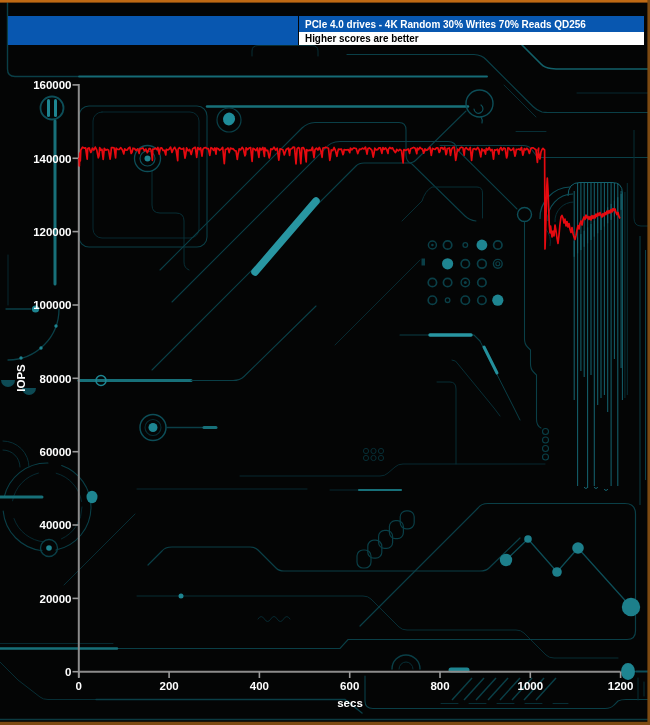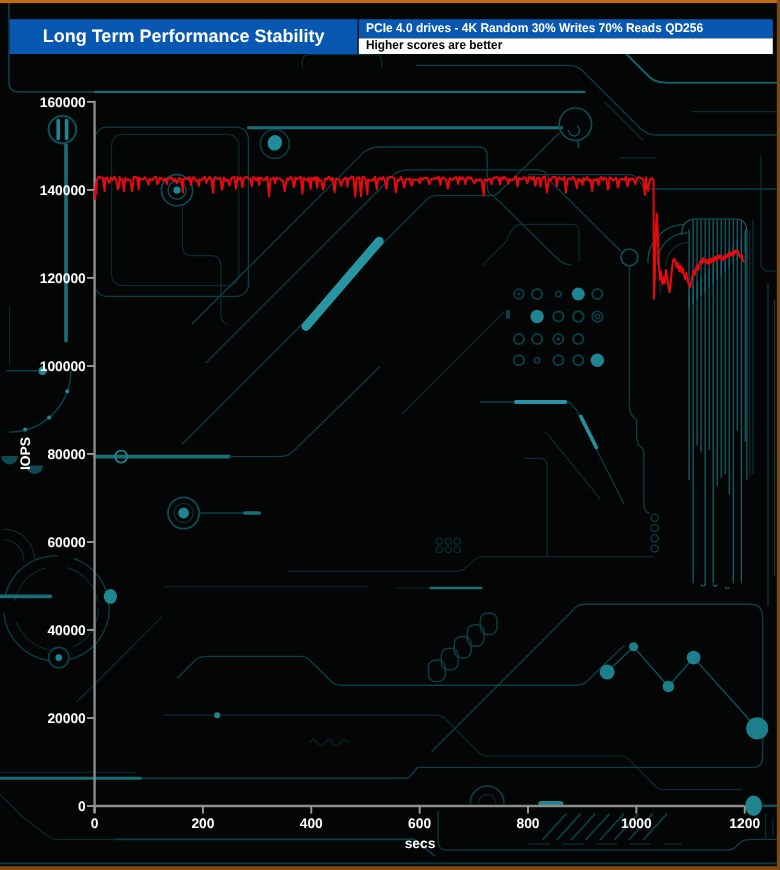--- a/index.html
+++ b/index.html
@@ -256,18 +256,17 @@
         <text x="530.3" y="690" text-anchor="middle">1000</text>
         <text x="620.6" y="690" text-anchor="middle">1200</text>
 <text x="350" y="707" text-anchor="middle">secs</text>
 <text x="25" y="378" text-anchor="middle" transform="rotate(-90 25 378)">IOPS</text>
 </g>
 <rect x="0" y="0" width="650" height="2.6" fill="#c06a14"></rect>
 <rect x="647.4" y="0" width="2.6" height="725" fill="#7d4a12"></rect>
 <rect x="0" y="721.8" width="650" height="3.2" fill="#7d4a12"></rect>
 </svg>
 <div style="position:absolute;left:8px;top:15.5px;width:290px;height:29.5px;background:#0857b0;"></div>
-<div class="hdr" style="left:8px;top:16px;width:290px;height:29.5px;line-height:29.5px;text-align:center;color:#fff;font-size:15px;">Long Term Performance Stability</div>
 <div style="position:absolute;left:299px;top:16px;width:345px;height:16px;background:#0857b0;"></div>
 <div style="position:absolute;left:299px;top:32px;width:345px;height:13px;background:#ffffff;"></div>
 <div class="hdr" style="left:305px;top:16px;height:16px;line-height:16px;color:#fff;font-size:10.5px;transform:scaleX(0.95);transform-origin:0 50%;">PCIe 4.0 drives - 4K Random 30% Writes 70% Reads QD256</div>
 <div class="hdr" style="left:305px;top:31.5px;height:13px;line-height:13px;color:#000;font-size:10.5px;transform:scaleX(0.94);transform-origin:0 50%;">Higher scores are better</div>
 </div>
 
 </body></html>

